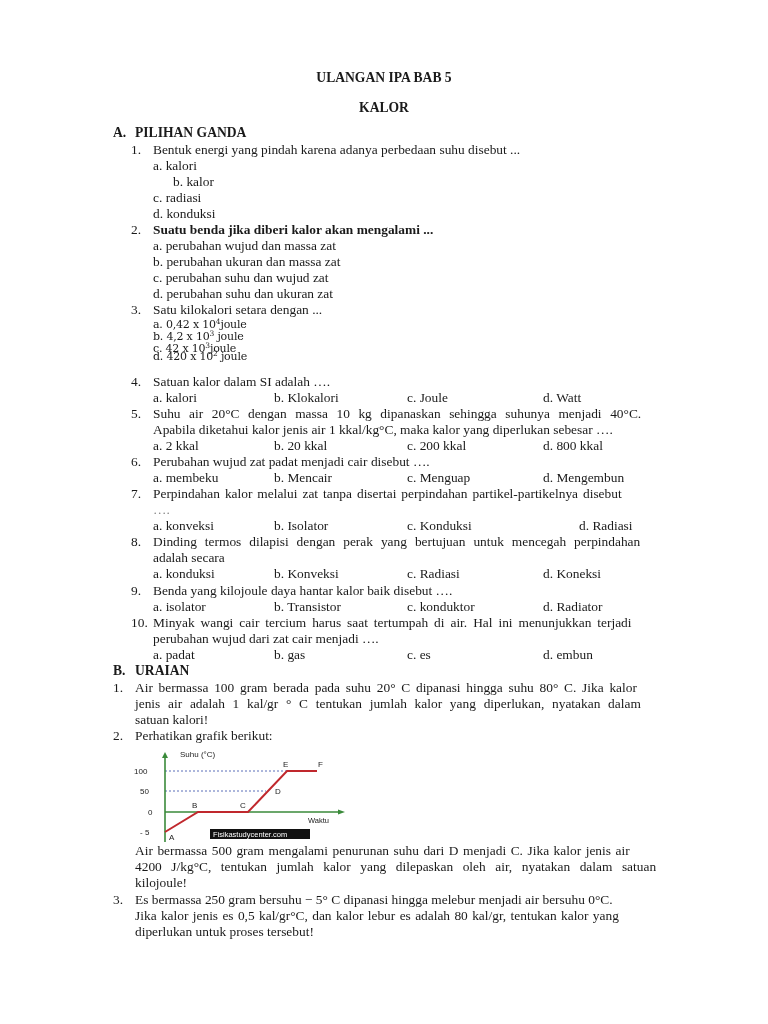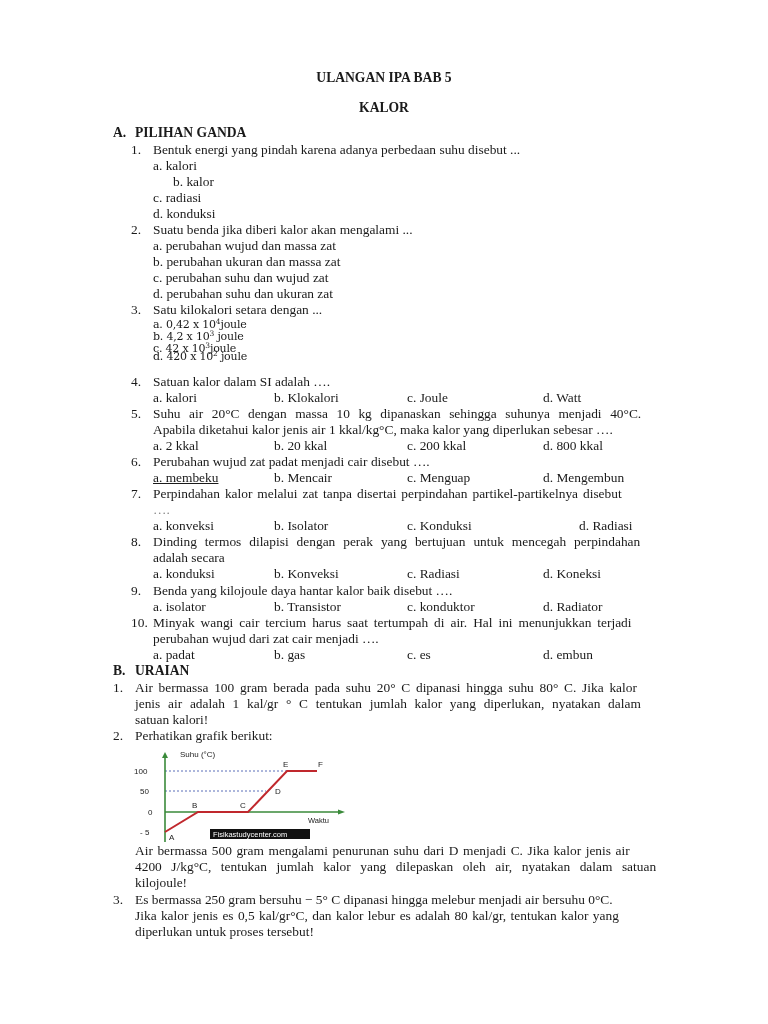--- a/index.html
+++ b/index.html
@@ -28,21 +28,21 @@
   <div class="abs" style="left:131px; top:142px;">1.</div>
   <div class="abs" style="left:153px; top:142px;">Bentuk energi yang pindah karena adanya perbedaan suhu disebut ...</div>
   <div class="abs" style="left:153px; top:158px;">a. kalori</div>
   <div class="abs" style="left:153px; top:174px;margin-left:20px;">b. kalor</div>
   <div class="abs" style="left:153px; top:190px;">c. radiasi</div>
   <div class="abs" style="left:153px; top:206px;">d. konduksi</div>
 </div>
 
 <div>
   <div class="abs" style="left:131px; top:222px;">2.</div>
-  <div class="abs" style="left:153px; top:222px;">Suatu benda jika diberi kalor akan mengalami ...</div>
+  <div class="abs" style="left:153px; top:222px;font-weight:bold;">Suatu benda jika diberi kalor akan mengalami ...</div>
   <div class="abs" style="left:153px; top:238px;">a. perubahan wujud dan massa zat</div>
   <div class="abs" style="left:153px; top:254px;">b. perubahan ukuran dan massa zat</div>
   <div class="abs" style="left:153px; top:270px;">c. perubahan suhu dan wujud zat</div>
   <div class="abs" style="left:153px; top:286px;">d. perubahan suhu dan ukuran zat</div>
 </div>
 
 <div>
   <div class="abs" style="left:131px; top:302px;">3.</div>
   <div class="abs" style="left:153px; top:302px;">Satu kilokalori setara dengan ...</div>
   <div class="abs small" style="left:153px; top:318px;"><span>a. 0,42 x 10</span><sup>4</sup><span>joule</span></div>
@@ -66,21 +66,21 @@
   <div class="abs" style="left:153px; top:422px;">Apabila diketahui kalor jenis air 1 kkal/kg°C, maka kalor yang diperlukan sebesar ….</div>
   <div class="abs" style="left:153px; top:438px;">a.  2 kkal</div>
   <div class="abs" style="left:274px; top:438px;">b.  20 kkal</div>
   <div class="abs" style="left:407px; top:438px;font-family:Liberation Serif, serif;">c.  200 kkal</div>
   <div class="abs" style="left:543px; top:438px;">d.  800 kkal</div>
 </div>
 
 <div>
   <div class="abs" style="left:131px; top:454px;">6.</div>
   <div class="abs" style="left:153px; top:454px;">Perubahan wujud zat padat menjadi cair disebut ….</div>
-  <div class="abs" style="left:153px; top:470px;text-decoration:underline;">a.  membeku</div>
+  <div class="abs" style="left:153px; top:470px;">a.  membeku</div>
   <div class="abs" style="left:274px; top:470px;">b.  Mencair</div>
   <div class="abs" style="left:407px; top:470px;">c.  Menguap</div>
   <div class="abs" style="left:543px; top:470px;">d.  Mengembun</div>
 </div>
 
 <div>
   <div class="abs" style="left:131px; top:486px;">7.</div>
   <div class="abs" style="left:153px; top:486px; word-spacing:1.6px;">Perpindahan kalor melalui zat tanpa disertai perpindahan partikel-partikelnya disebut</div>
   <div class="abs" style="left:153px; top:502px; color:#888;">….</div>
   <div class="abs" style="left:153px; top:518px;">a.  konveksi</div>

